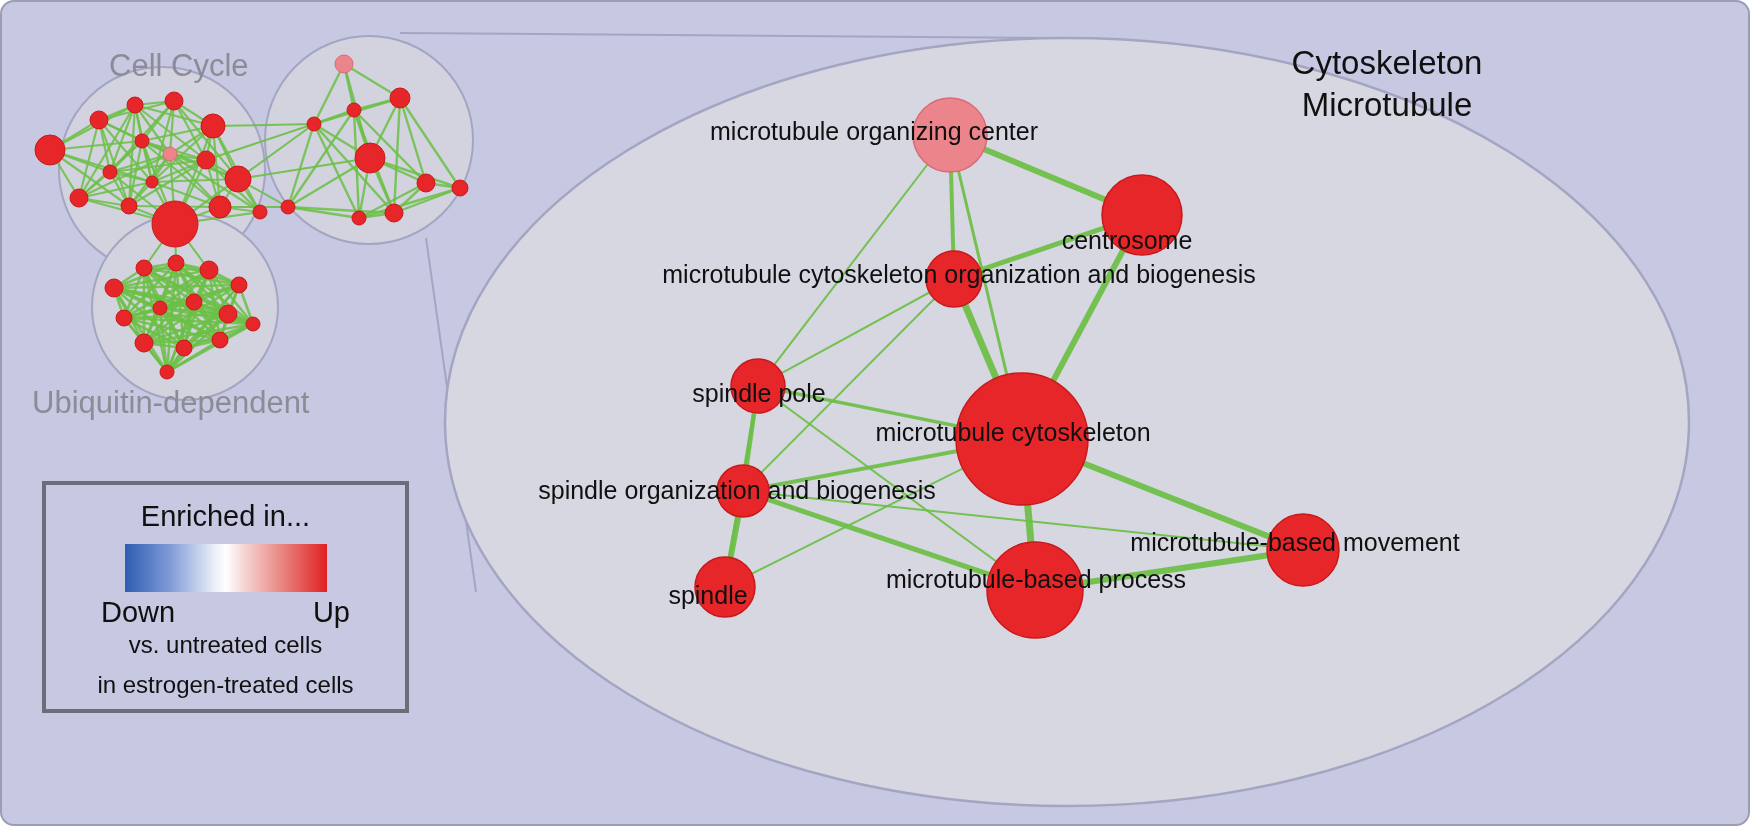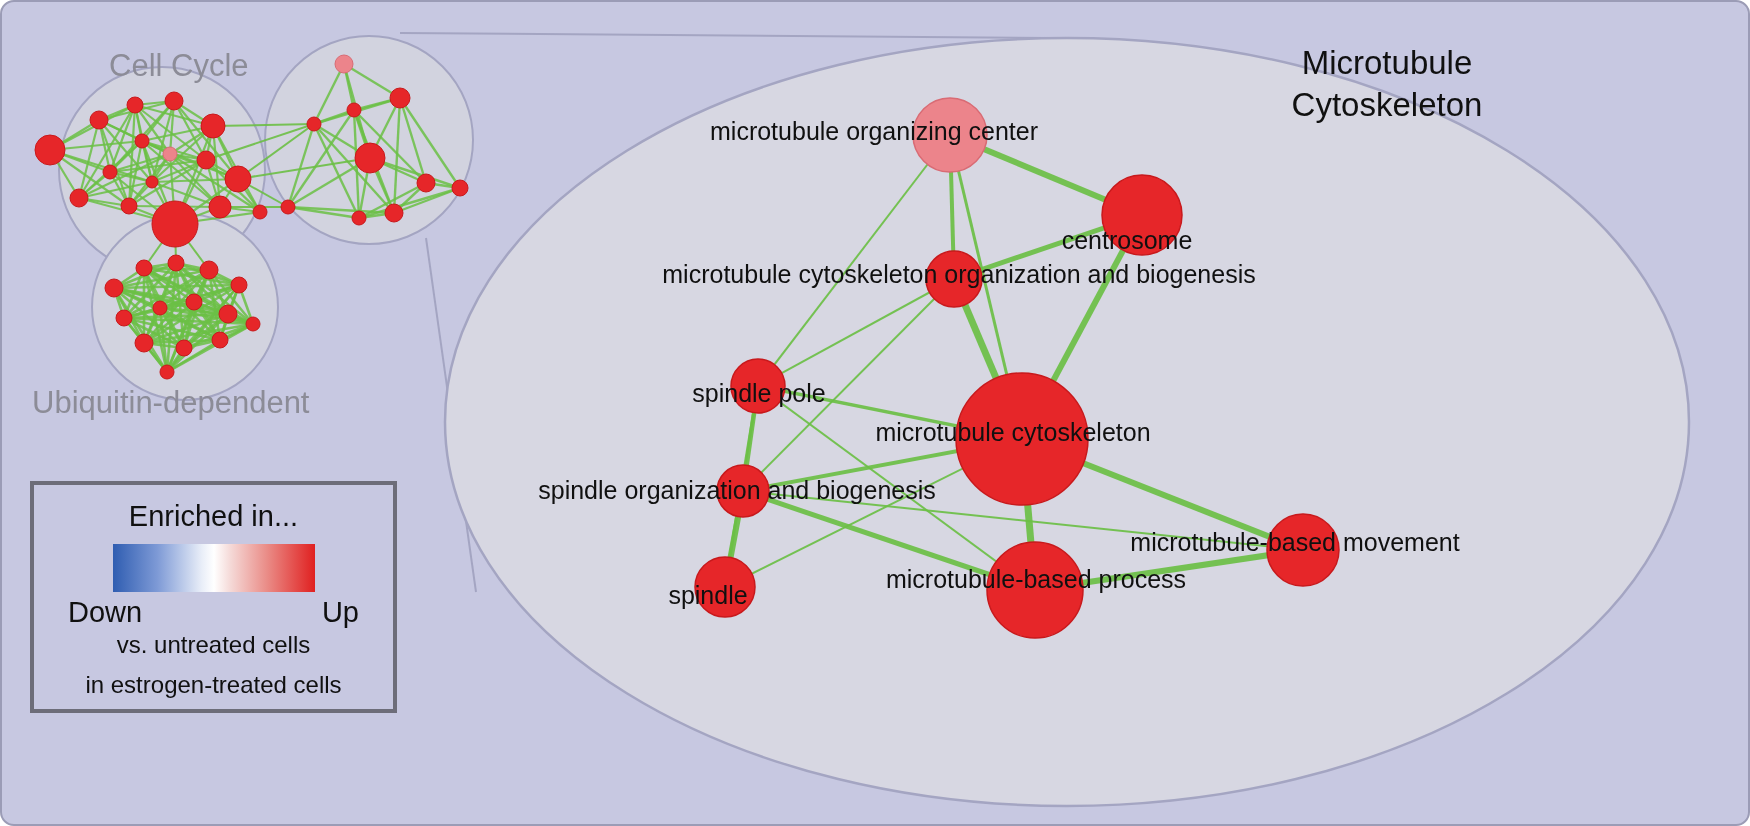--- a/index.html
+++ b/index.html
@@ -20,32 +20,32 @@
   .title {
     position: absolute; left: 1255px; top: 40px; width: 260px;
     text-align: center; font-size: 33px; line-height: 42px;
     color: var(--text-black);
   }
   .cluster-label { position: absolute; color: var(--gray-label); font-size: 31px; }
   .cc-label { left: 107px; top: 46px; }
   .ub-label { left: 30px; top: 381px; line-height: 40px; }
 
   .legend {
-    position: absolute; left: 28px; top: 479px; width: 367px; height: 232px;
+    position: absolute; left: 40px; top: 479px; width: 367px; height: 232px;
     box-sizing: border-box; border: 4px solid var(--legend-border);
     background: var(--background); text-align: center; color: var(--text-black);
   }
   .legend-title { margin-top: 15px; font-size: 29px; }
   .legend-bar {
     width: 202px; height: 48px; margin: 11px auto 0;
     background: linear-gradient(90deg,
       var(--gradient-down) 0%, #7e9ad6 22%, #e9eef8 44%, #ffffff 50%,
       #f5dad8 58%, #ea8d88 76%, var(--gradient-up) 100%);
   }
-  .legend-ends { display: flex; justify-content: space-between; padding: 0 34px; margin-top: 4px; font-size: 29px; }
+  .legend-ends { display: flex; justify-content: space-between; padding: 0 55px; margin-top: 4px; font-size: 29px; }
   .legend-sub { font-size: 24px; line-height: 31px; }
   .legend-sub.first { margin-top: 9px; }
 </style>
 </head>
 <body>
 
 <div class="figure">
 
   <svg id="net" width="1750" height="826">
       <circle cx="160" cy="168" r="103" fill="#d2d3df" stroke="#a4a5c2" stroke-width="2"></circle>
@@ -351,22 +351,22 @@
       <text x="957" y="274" text-anchor="middle" dominant-baseline="middle" font-size="25" fill="#101010">microtubule cytoskeleton organization and biogenesis</text>
       <text x="757" y="393" text-anchor="middle" dominant-baseline="middle" font-size="25" fill="#101010">spindle pole</text>
       <text x="1011" y="432" text-anchor="middle" dominant-baseline="middle" font-size="25" fill="#101010">microtubule cytoskeleton</text>
       <text x="735" y="490" text-anchor="middle" dominant-baseline="middle" font-size="25" fill="#101010">spindle organization and biogenesis</text>
       <text x="1293" y="542" text-anchor="middle" dominant-baseline="middle" font-size="25" fill="#101010">microtubule-based movement</text>
       <text x="706" y="595" text-anchor="middle" dominant-baseline="middle" font-size="25" fill="#101010">spindle</text>
       <text x="1034" y="579" text-anchor="middle" dominant-baseline="middle" font-size="25" fill="#101010">microtubule-based process</text>
     </svg>
 
   <div class="title">
+    <div>Cytoskeleton</div>
     <div>Microtubule</div>
-    <div>Cytoskeleton</div>
   </div>
 
   <div class="cluster-label cc-label">Cell Cycle</div>
 
   <div class="cluster-label ub-label">
     <div>Ubiquitin-dependent</div>
   </div>
 
   <div class="legend">
     <div class="legend-title">Enriched in...</div>

